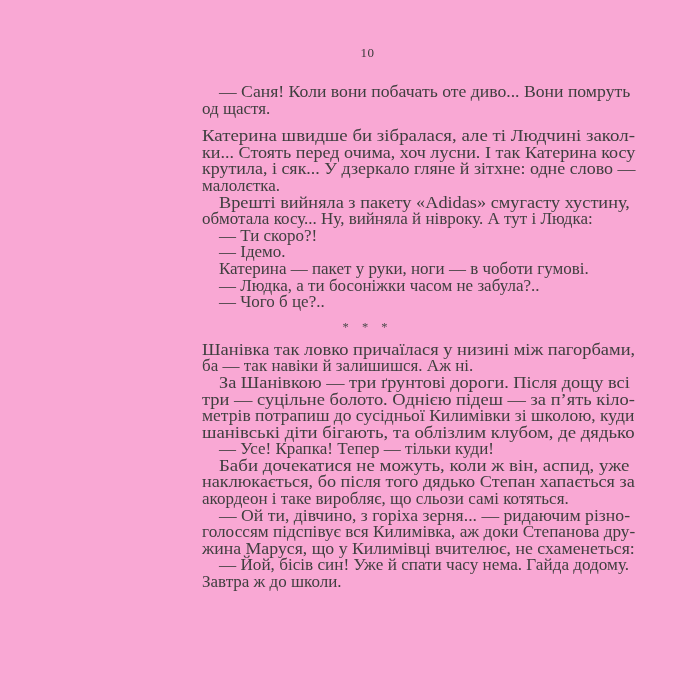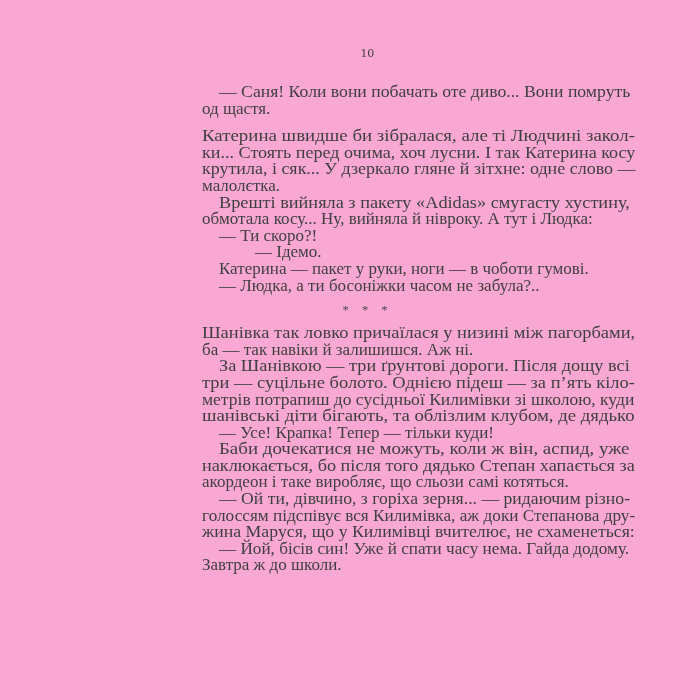--- a/index.html
+++ b/index.html
@@ -61,23 +61,24 @@
       <div class="line indent j"><span class="txt" style="transform: scaleX(1.0397);">— Саня! Коли вони побачать оте диво... Вони помруть</span></div>
       <div class="line"><span class="txt" style="transform: scaleX(1);">од щастя.</span></div>
       <div class="gap"></div>
       <div class="line j"><span class="txt" style="transform: scaleX(1.1107);">Катерина швидше би зібралася, але ті Людчині закол-</span></div>
       <div class="line j"><span class="txt" style="transform: scaleX(1.0643);">ки... Стоять перед очима, хоч лусни. І так Катерина косу</span></div>
       <div class="line j"><span class="txt" style="transform: scaleX(1.0575);">крутила, і сяк... У дзеркало гляне й зітхне: одне слово —</span></div>
       <div class="line"><span class="txt" style="transform: scaleX(1);">малолєтка.</span></div>
       <div class="line indent j"><span class="txt" style="transform: scaleX(1.0753);">Врешті вийняла з пакету «Adidas» смугасту хустину,</span></div>
       <div class="line"><span class="txt" style="transform: scaleX(1);">обмотала косу... Ну, вийняла й нівроку. А тут і Людка:</span></div>
       <div class="line indent"><span class="txt" style="transform: scaleX(1);">— Ти скоро?!</span></div>
-      <div class="line indent"><span class="txt" style="transform: scaleX(1); margin-left: 36px;">— Ідемо.</span></div>
+      <div class="line indent"><span class="txt" style="transform: scaleX(1);">— Ідемо.</span></div>
       <div class="line indent"><span class="txt" style="transform: scaleX(1);">Катерина — пакет у руки, ноги — в чоботи гумові.</span></div>
       <div class="line indent"><span class="txt" style="transform: scaleX(1);">— Людка, а ти босоніжки часом не забула?..</span></div>
+      <div class="line indent"><span class="txt" style="transform: scaleX(1);">— Чого б це?..</span></div>
       <div class="sep">* * *</div>
       <div class="line j"><span class="txt" style="transform: scaleX(1.0852);">Шанівка так ловко причаїлася у низині між пагорбами,</span></div>
       <div class="line"><span class="txt" style="transform: scaleX(1);">ба — так навіки й залишишся. Аж ні.</span></div>
       <div class="line indent j"><span class="txt" style="transform: scaleX(1.0753);">За Шанівкою — три ґрунтові дороги. Після дощу всі</span></div>
       <div class="line j"><span class="txt" style="transform: scaleX(1.0852);">три — суцільне болото. Однією підеш — за п’ять кіло-</span></div>
       <div class="line j"><span class="txt" style="transform: scaleX(1.0312);">метрів потрапиш до сусідньої Килимівки зі школою, куди</span></div>
       <div class="line j"><span class="txt" style="transform: scaleX(1.1033);">шанівські діти бігають, та облізлим клубом, де дядько</span></div>
       <div class="line indent"><span class="txt" style="transform: scaleX(1);">— Усе! Крапка! Тепер — тільки куди!</span></div>
       <div class="line indent j"><span class="txt" style="transform: scaleX(1.1135);">Баби дочекатися не можуть, коли ж він, аспид, уже</span></div>
       <div class="line j"><span class="txt" style="transform: scaleX(1.0712);">наклюкається, бо після того дядько Степан хапається за</span></div>

